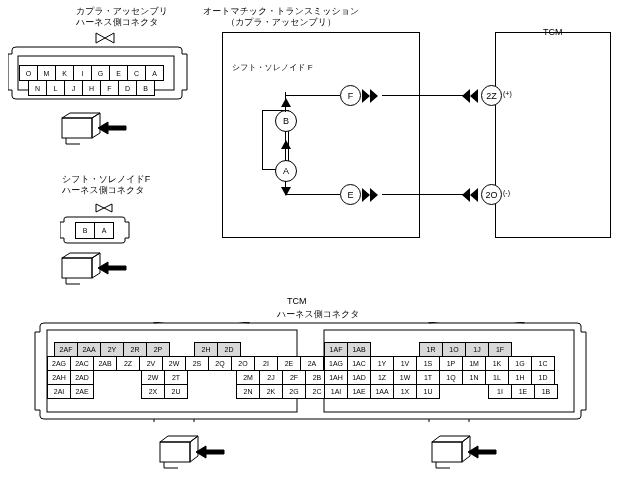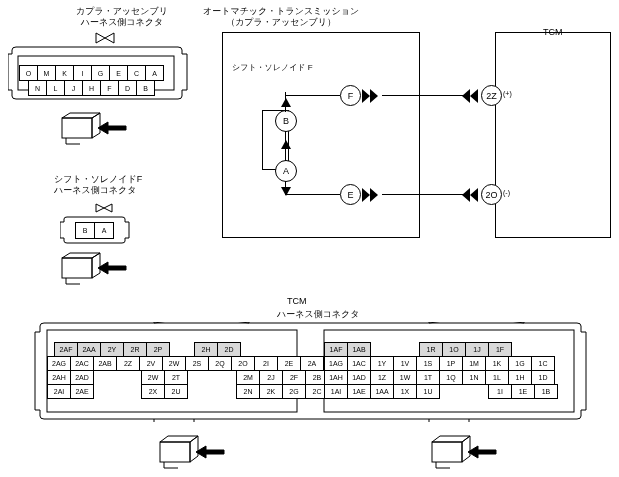--- a/index.html
+++ b/index.html
@@ -26,21 +26,21 @@
         display:flex;align-items:center;justify-content:center;
         font-size:7px;background:#fff;}
   .cellsh{background:#d9d9d9;}
   svg{display:block;}
   .tiny{font-size:7px;}
   .sm{font-size:8px;}
 </style>
 </head>
 <body>
 
-<div class="abs lbl ttl" style="left:76px;top:6px;text-align:center;">カプラ・アッセンブリ
+<div class="abs lbl ttl" style="left:76px;top:6px;">カプラ・アッセンブリ
 ハーネス側コネクタ</div>
 
 <svg class="abs" style="left:8px;top:46px;" width="180" height="60">
   <path d="M4,8 L4,4 Q4,1 8,1 L170,1 Q174,1 174,4 L174,8 L179,8 L179,44 L174,44 L174,50 Q174,53 170,53 L8,53 Q4,53 4,50 L4,44 L0,44 L0,8 Z" fill="none" stroke="#000" stroke-width="1"></path>
   <rect x="10" y="10" width="156" height="34" fill="none" stroke="#000" stroke-width="1"></rect>
 </svg>
 
 <div class="abs" style="left:19px;top:65px;">
   <div style="display:flex;">
     <div class="cell" style="position:relative;width:19px;height:16px;">O</div>
@@ -71,21 +71,21 @@
 </svg>
 
 <svg class="abs" style="left:60px;top:112px;" width="70" height="36">
   <rect x="2" y="6" width="30" height="20" fill="none" stroke="#000" stroke-width="1"></rect>
   <path d="M2,6 L10,1 L40,1 L32,6 Z" fill="none" stroke="#000" stroke-width="1"></path>
   <path d="M32,6 L40,1 L40,21 L32,26 Z" fill="none" stroke="#000" stroke-width="1"></path>
   <path d="M6,26 L6,32 L20,32" fill="none" stroke="#000" stroke-width="1"></path>
   <path d="M66,14 L48,14 L48,10 L38,16 L48,22 L48,18 L66,18 Z" fill="#000" stroke="#000" stroke-width="1"></path>
 </svg>
 
-<div class="abs lbl ttl" style="left:54px;top:174px;">シフト・ソレノイドF
+<div class="abs lbl ttl" style="left:62px;top:174px;">シフト・ソレノイドF
 ハーネス側コネクタ</div>
 
 <svg class="abs" style="left:95px;top:203px;" width="18" height="10">
   <path d="M1,1 L17,9 M1,9 L17,1 M1,1 L1,9 M17,1 L17,9" stroke="#000" fill="none" stroke-width="1"></path>
 </svg>
 
 <svg class="abs" style="left:60px;top:216px;" width="72" height="30">
   <path d="M4,6 L4,3 Q4,1 7,1 L62,1 Q65,1 65,3 L65,6 L69,6 L69,22 L65,22 L65,25 Q65,27 62,27 L7,27 Q4,27 4,25 L4,22 L0,22 L0,6 Z" fill="none" stroke="#000" stroke-width="1"></path>
 </svg>
 

